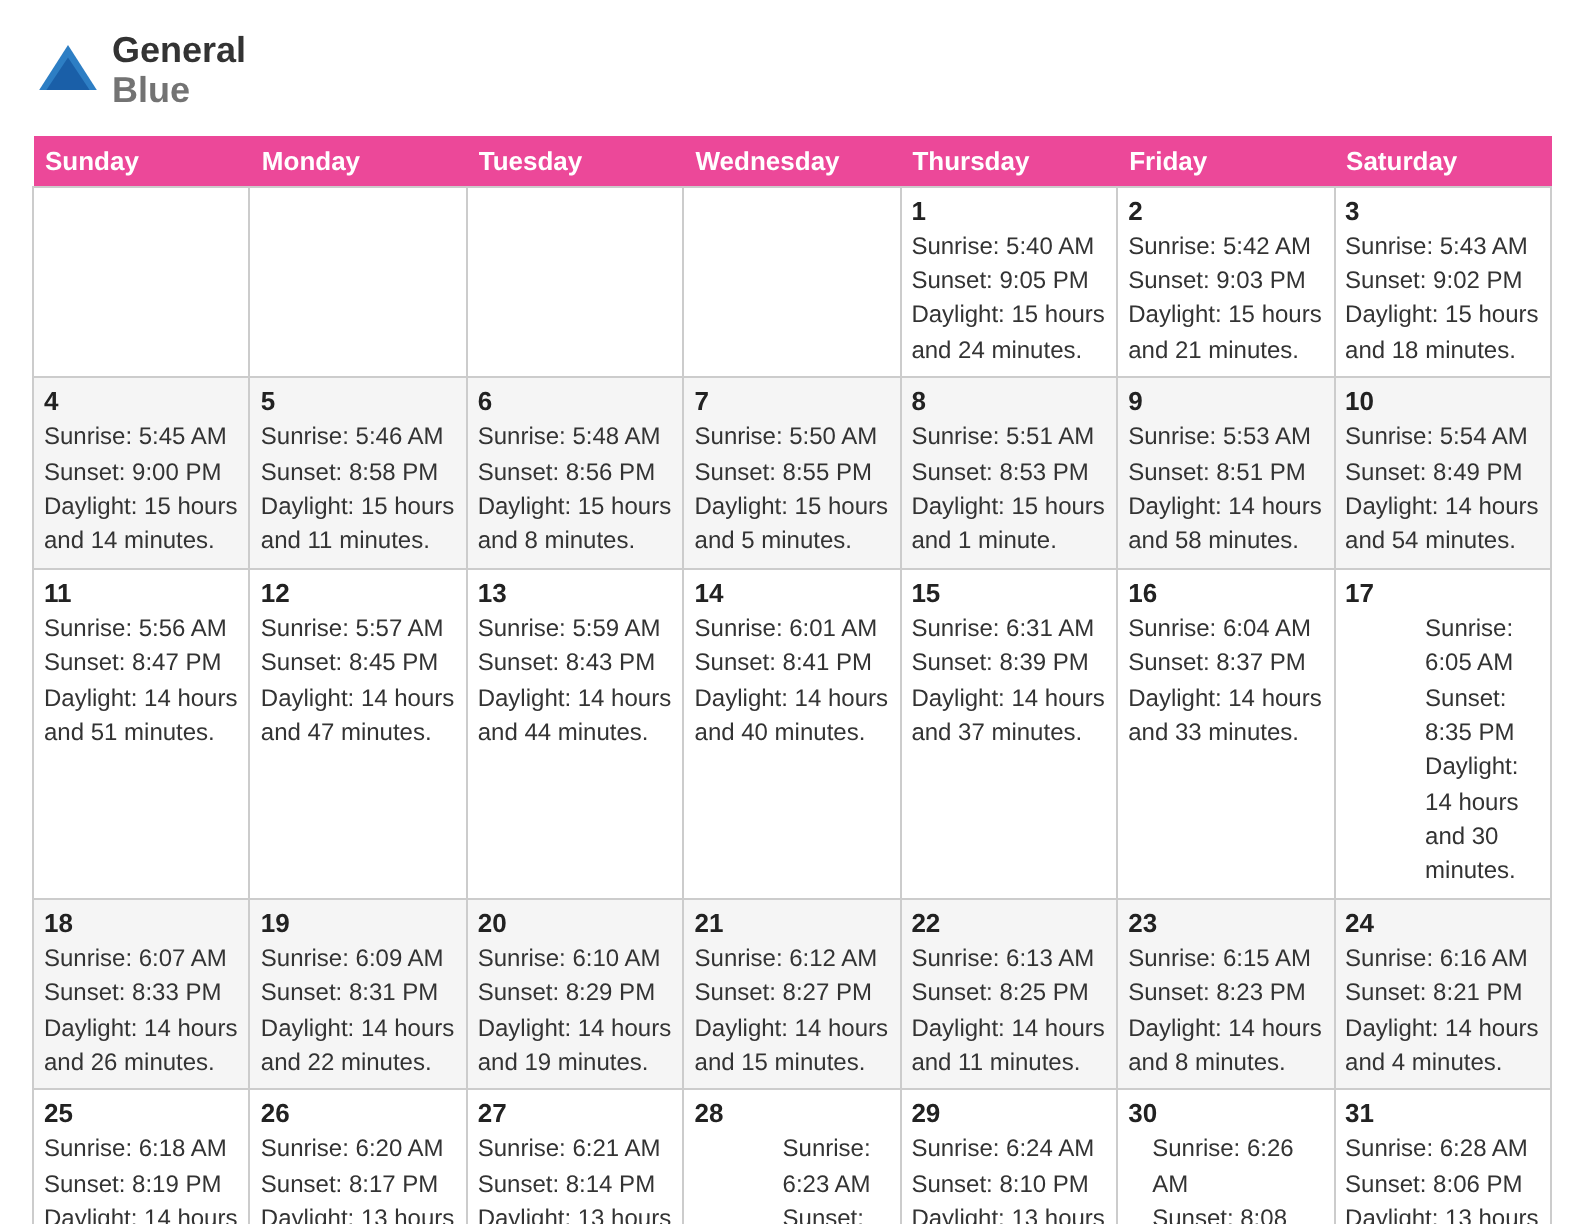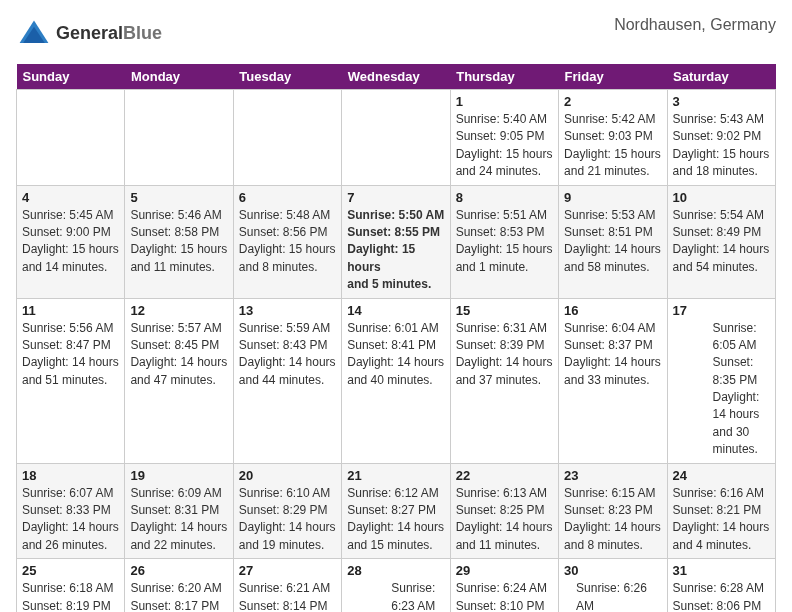--- a/index.html
+++ b/index.html
@@ -16,20 +16,21 @@
       align-items: flex-start;
       margin-bottom: 12px;
     }
     .logo {
       display: flex;
       align-items: center;
       gap: 4px;
     }
     .logo-text {
       display: flex;
+      flex-direction: column;
       font-size: 18px;
       font-weight: bold;
       line-height: 1.1;
     }
     .logo-general { color: #333; }
     .logo-blue { color: #737373; }
     .logo-icon {
       width: 36px;
       height: 36px;
     }
@@ -44,21 +45,21 @@
     .location {
       font-size: 16px;
       color: #555;
     }
     table {
       width: 100%;
       border-collapse: collapse;
       font-size: 10.5px;
     }
     th {
-      background-color: #701a75;
+      background-color: #ec4899;
       color: #fff;
       text-align: left;
       padding: 5px 6px;
       font-size: 13px;
       font-weight: bold;
     }
     td {
       border: 1px solid #ccc;
       vertical-align: top;
       padding: 4px 5px;
@@ -94,21 +95,20 @@
     <svg class="logo-icon" viewBox="0 0 40 40" xmlns="http://www.w3.org/2000/svg">
       <polygon points="20,5 36,30 4,30" fill="#2d7ec4"></polygon>
       <polygon points="20,12 32,30 8,30" fill="#1a5fa8"></polygon>
     </svg>
     <div class="logo-text">
       <span class="logo-general">General</span>
       <span class="logo-blue">Blue</span>
     </div>
   </div>
   <div class="title-block">
-    <div class="location">Nordhausen, Germany</div>
   </div>
 </div>
 
 <table>
   <thead>
     <tr>
     <th>Sunday</th>
         <th>Monday</th>
         <th>Tuesday</th>
         <th>Wednesday</th>
@@ -162,21 +162,21 @@
         </td>
         <td>
           <span class="day-number">6</span>
           <div class="day-info" style="white-space: pre-line;">Sunrise: 5:48 AM
 Sunset: 8:56 PM
 Daylight: 15 hours
 and 8 minutes.</div>
         </td>
         <td>
           <span class="day-number">7</span>
-          <div class="day-info" style="white-space: pre-line; font-weight: bold;">Sunrise: 5:50 AM
+          <div class="day-info" style="white-space: pre-line;">Sunrise: 5:50 AM
 Sunset: 8:55 PM
 Daylight: 15 hours
 and 5 minutes.</div>
         </td>
         <td>
           <span class="day-number">8</span>
           <div class="day-info" style="white-space: pre-line;">Sunrise: 5:51 AM
 Sunset: 8:53 PM
 Daylight: 15 hours
 and 1 minute.</div>

